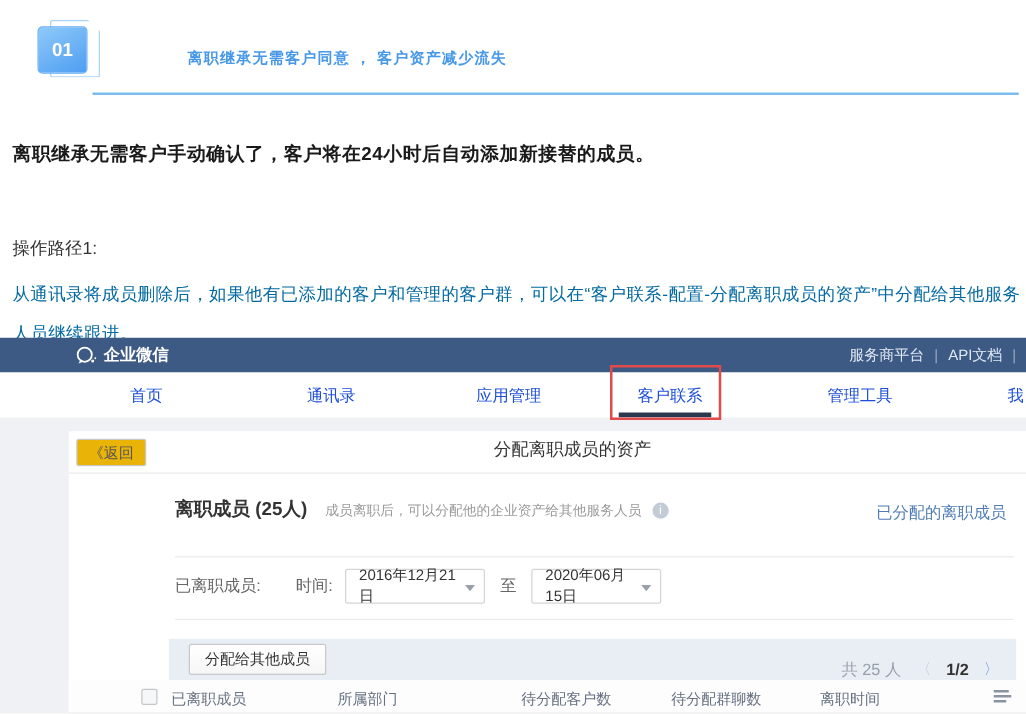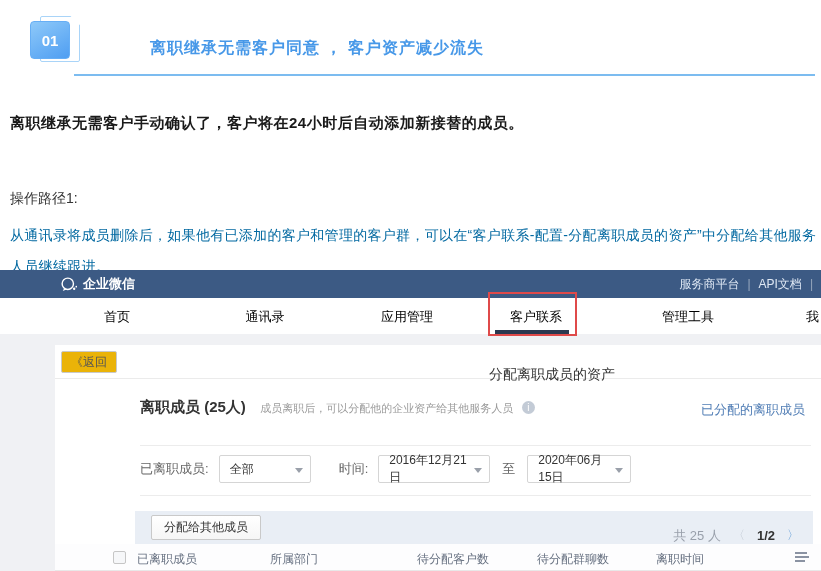--- a/index.html
+++ b/index.html
@@ -10,52 +10,52 @@
   .doc { padding:14px 6px 0 10px; }
   .doc-header { position:relative; height:66px; }
   .badge-wrap { position:absolute; left:18px; top:2px; width:60px; height:54px; }
   .badge-back { position:absolute; left:12px; top:0; width:40px; height:46px;
     border:1px solid #a9d4f8; border-radius:2px; background:#fff;
     clip-path:polygon(0 0,76% 0,100% 20%,100% 100%,0 100%); }
   .badge-front { position:absolute; left:2px; top:5px; width:40px; height:38px;
     background:linear-gradient(150deg,#8ec9f9,#4f9ef2); border:1px solid #66aef5;
     border-radius:4px; color:#fff; font-weight:bold; font-size:15px;
     display:flex; align-items:center; justify-content:center; }
-  .doc-title { position:absolute; left:140px; top:24px; font-size:16px; font-weight:bold;
+  .doc-title { position:absolute; left:140px; top:24px; font-size:12px; font-weight:bold;
     color:#4798e8; letter-spacing:1px; }
   .doc-underline { position:absolute; left:64px; right:0; top:60px; border-top:2px solid #7cbcf0; }
   .doc-intro { margin-top:34px; font-size:15px; font-weight:bold; color:#1a1a1a; letter-spacing:.5px; }
   .doc-path-label { margin-top:57px; font-size:14px; color:#333; }
   .doc-path-text { margin-top:12px; width:808px; font-size:14px; color:#0369a1;
     line-height:31px; letter-spacing:.3px; }
 
   
   .shot { position:absolute; left:0; top:270px; width:821px; height:301px; overflow:hidden; }
   .navbar { position:absolute; left:0; top:0; width:821px; height:28px; background:#3c5a84;
     display:flex; align-items:center; justify-content:space-between; padding:0 8px 0 60px; }
   .brand { display:flex; align-items:center; gap:6px; color:#fff; font-size:13px; font-weight:bold; }
   .nav-links { display:flex; align-items:center; gap:8px; color:#dfe8f4; font-size:12px; }
   .nav-links a { color:#dfe8f4; text-decoration:none; cursor:pointer; }
   .nav-sep { color:rgba(255,255,255,.45); }
 
   .tabsrow { position:absolute; left:0; top:28px; width:821px; height:36px; background:#fff; }
-  .tab { position:absolute; top:10px; transform:translateX(-50%); font-size:13px; color:#000000;
+  .tab { position:absolute; top:10px; transform:translateX(-50%); font-size:13px; color:#1d4ed8;
     text-decoration:none; cursor:pointer; white-space:nowrap; }
   .tab-last { transform:none; }
   .active-bar { position:absolute; left:495px; bottom:0; width:74px; height:4px; background:#2b3950; }
   .red-box { position:absolute; left:488px; top:-6px; width:89px; height:44px;
     border:2px solid #df4a4a; z-index:5; }
 
   .content { position:absolute; left:0; top:64px; width:821px; height:237px; background:#f0f1f4; }
   .panel { position:absolute; left:55px; top:11px; right:0; bottom:0; background:#fff; }
   .panel-header { position:relative; height:34px; border-bottom:1px solid #ebebeb; }
   .back-btn { position:absolute; left:6px; top:6px; height:22px; padding:0 9px; font-size:12px;
     color:#555; background:#eab308; border:1px solid #c9c9c9; border-radius:2px; cursor:pointer;
     font-family:inherit; }
-  .panel-title { position:absolute; left:340px; top:21px; width:220px; text-align:right;
+  .panel-title { position:absolute; left:340px; top:6px; width:220px; text-align:left;
     font-size:14px; color:#333; }
 
   .panel-body { position:relative; height:192px; }
   .sec-row { position:relative; margin:19px 10px 0 85px; height:22px; }
   .sec-heading { font-size:15px; font-weight:bold; color:#333; }
   .sec-desc { font-size:11px; color:#9a9a9a; margin-left:10px; }
   .info-icon { display:inline-block; width:13px; height:13px; margin-left:4px; border-radius:50%;
     background:#c3cbd6; color:#fff; font-size:10px; line-height:13px; text-align:center;
     vertical-align:1px; cursor:pointer; font-style:normal; }
   .sec-link { position:absolute; right:6px; top:3px; font-size:13px; color:#507db5;
@@ -163,24 +163,20 @@
           <span class="sec-heading">离职成员 (25人)</span>
           <span class="sec-desc">成员离职后，可以分配他的企业资产给其他服务人员</span>
           <span class="info-icon">i</span>
           <a class="sec-link">已分配的离职成员</a>
         </div>
 
         <div class="hr1"></div>
 
         <div class="filter-row">
           <span class="flabel">已离职成员:</span>
-          <div class="select sel-member">
-            <span>全部</span>
-            <i class="arr"></i>
-          </div>
           <span class="flabel lbl-time">时间:</span>
           <div class="select sel-from">
             <span>2016年12月21日</span>
             <i class="arr"></i>
           </div>
           <span class="flabel lbl-to">至</span>
           <div class="select sel-to">
             <span>2020年06月15日</span>
             <i class="arr"></i>
           </div>

